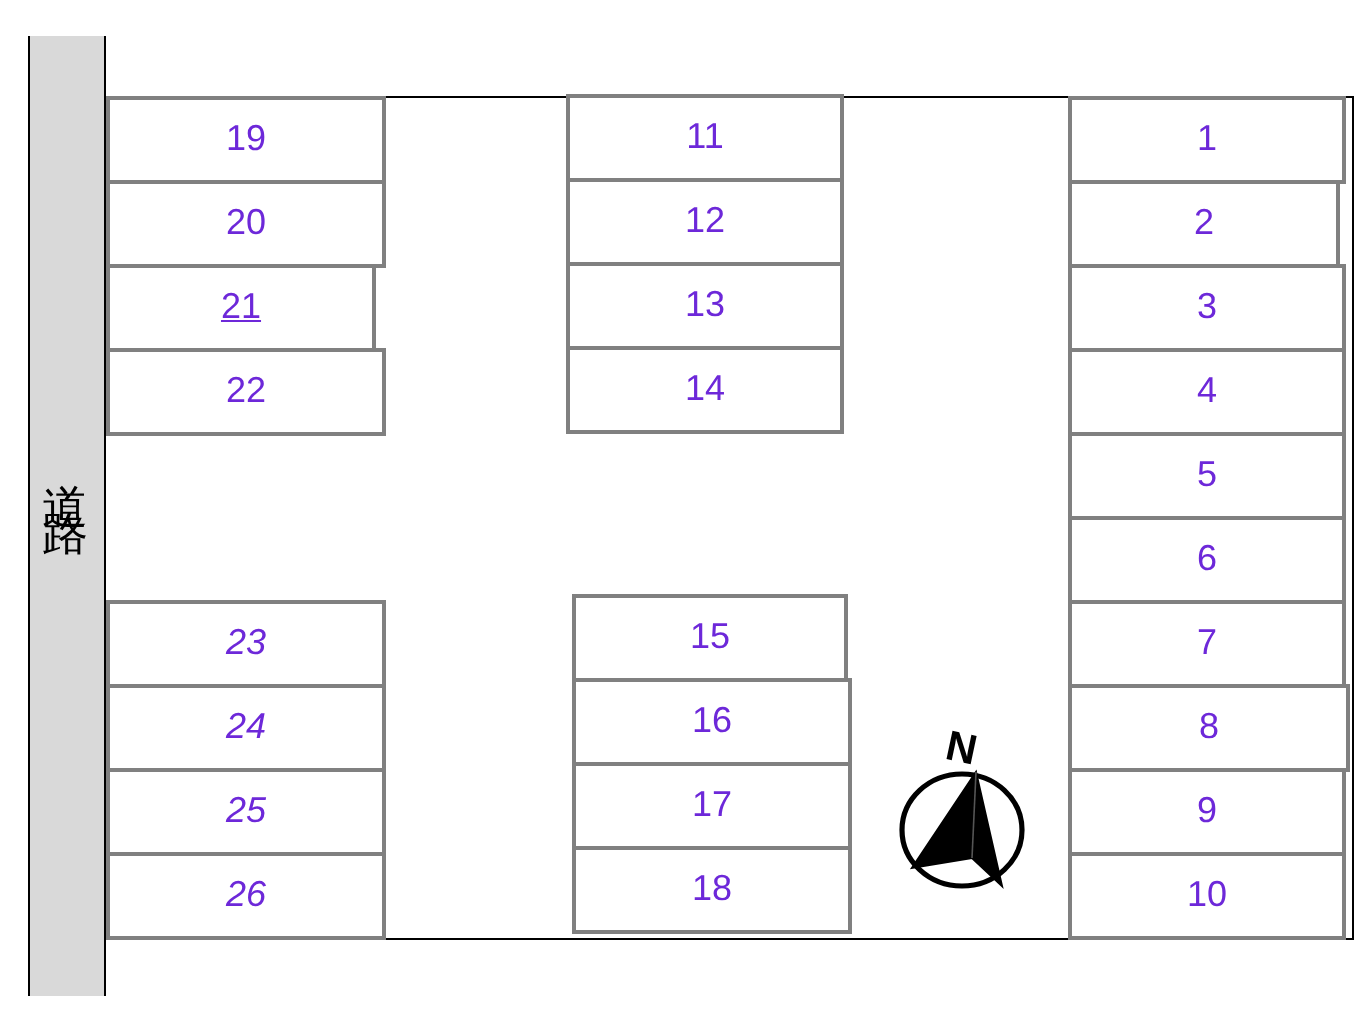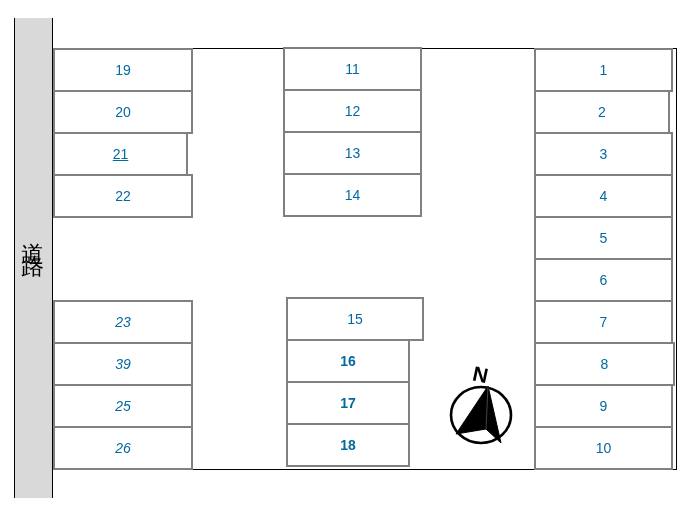--- a/index.html
+++ b/index.html
@@ -22,28 +22,28 @@
   
   .group{position:absolute;z-index:1;}
   .g-left-top{left:53px;top:48px;width:140px;}
   .g-left-bottom{left:53px;top:300px;width:140px;font-style:italic;}
   .g-middle-top{left:283px;top:47px;width:139px;}
   .g-middle-bottom{left:286px;top:297px;width:138px;}
   .g-right{left:534px;top:48px;width:139px;}
 
   .spot{box-sizing:border-box;width:100%;height:44px;background:#fff;
         border:2px solid #808080;display:flex;align-items:center;justify-content:center;
-        font-size:14px;color:#0369a1;line-height:1.2;}
+        font-size:18px;color:#6d28d9;line-height:1.2;}
   .spot + .spot{margin-top:-2px;}
 
   
   .g-left-top .spot:nth-child(3){width:135px;text-decoration:underline;}       
   .g-right .spot:nth-child(2){width:136px;}          
   .g-right .spot:nth-child(8){width:141px;}          
-  .g-middle-bottom .spot:nth-child(n+2){width:124px;font-weight:bold;}
+  .g-middle-bottom .spot:nth-child(n+2){width:140px;}
   .g-middle-bottom .spot:nth-child(4){align-items:center;} 
 
   
   .compass{position:absolute;left:445px;top:362px;width:72px;height:84px;z-index:2;}
   .compass-label{position:absolute;left:28px;top:2px;font-weight:bold;font-size:21px;
         color:#000;transform:rotate(12deg);display:inline-block;line-height:1;}
   .compass svg{position:absolute;left:0;top:0;}
 </style>
 </head>
 <body>
@@ -67,21 +67,21 @@
       </div>
       <div class="spot">
         <span>22</span>
       </div>
     </div>
   <div class="group g-left-bottom">
       <div class="spot">
         <span>23</span>
       </div>
       <div class="spot">
-        <span>39</span>
+        <span>24</span>
       </div>
       <div class="spot">
         <span>25</span>
       </div>
       <div class="spot">
         <span>26</span>
       </div>
     </div>
   <div class="group g-middle-top">
       <div class="spot">

